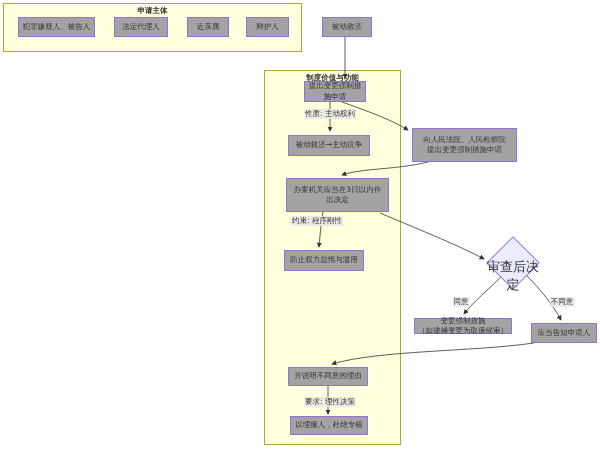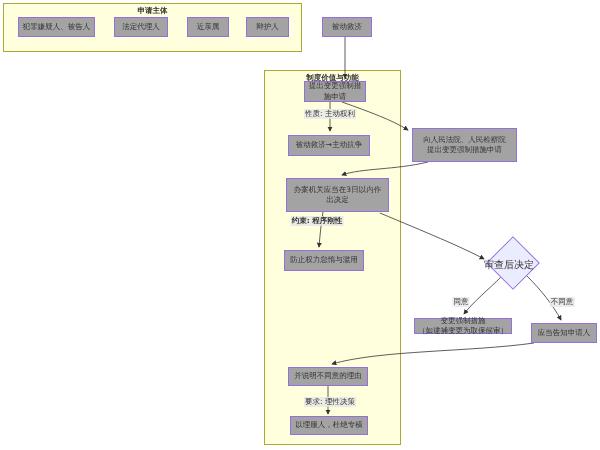--- a/index.html
+++ b/index.html
@@ -21,22 +21,22 @@
     box-sizing:border-box; display:flex; flex-direction:column;
     align-items:center; justify-content:center; text-align:center;
     font-size:7.5px; line-height:1.4; color:#333; z-index:2; padding:1px 2px;
   }
   .diamond {
     position:absolute; left:494px; top:244px; width:38px; height:38px;
     background:#ECECFF; border:1px solid #9370DB; transform:rotate(45deg);
     box-sizing:border-box; z-index:2;
   }
   .diamond-label {
-    position:absolute; left:484px; top:258px; width:58px; 
-    font-size:10px; color:#333; z-index:3;
+    position:absolute; left:484px; top:258px; width:58px; text-align:center;
+    font-size:13px; color:#333; z-index:3;
   }
   .edge-label {
     position:absolute; transform:translateX(-50%);
     font-size:7.5px; color:#333; background:rgba(232,232,232,0.85);
     padding:0 1px; white-space:nowrap; z-index:3;
   }
 </style>
 </head>
 <body>
 
@@ -122,18 +122,18 @@
 
   <div class="node" style="left:288px; top:367px; width:80px; height:19px;">
     <span>并说明不同意的理由</span>
   </div>
 
   <div class="node" style="left:290px; top:416px; width:78px; height:19px;">
     <span>以理服人，杜绝专横</span>
   </div>
 
   <div class="edge-label" style="left:330px; top:109px;">性质: 主动权利</div>
-  <div class="edge-label" style="left:317px; top:216px;font-weight:bold;">约束: 程序刚性</div>
+  <div class="edge-label" style="left:317px; top:216px;">约束: 程序刚性</div>
   <div class="edge-label" style="left:461px; top:297px;">同意</div>
   <div class="edge-label" style="left:562px; top:297px;">不同意</div>
   <div class="edge-label" style="left:330px; top:397px;">要求: 理性决策</div>
 
 </div>
 
 </body></html>

